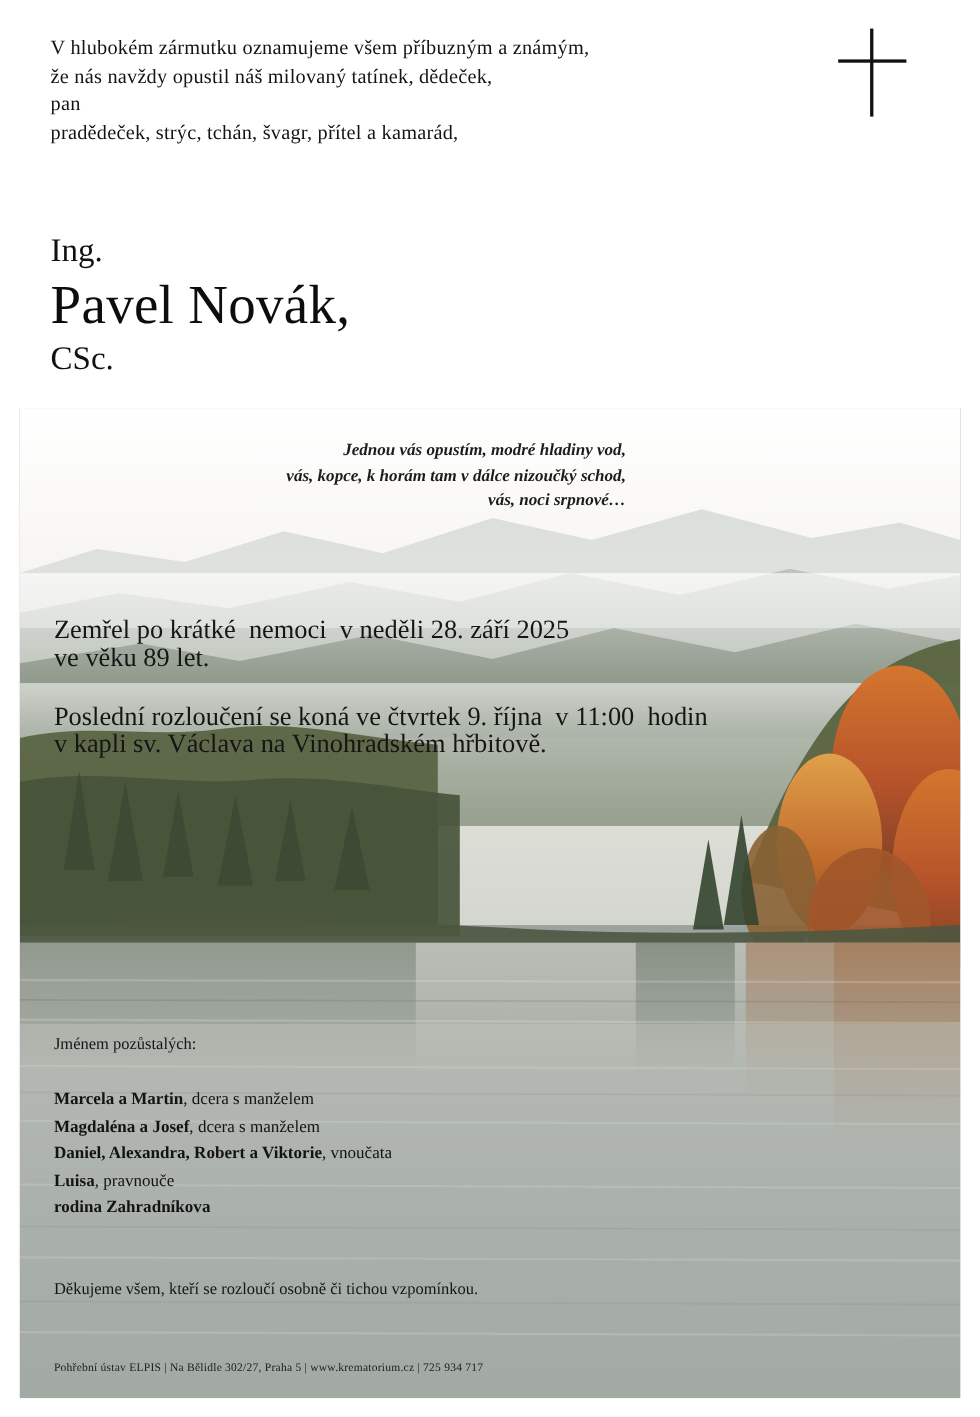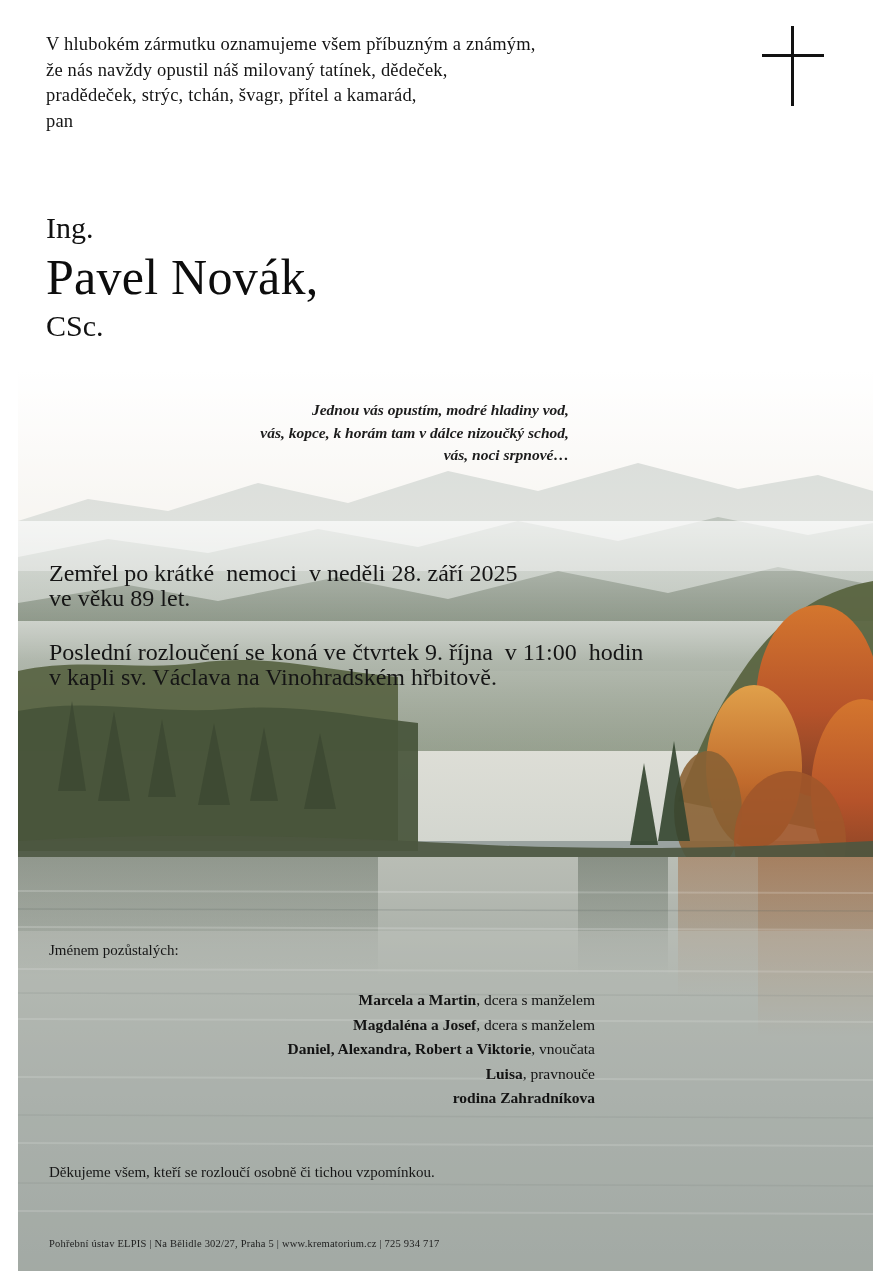--- a/index.html
+++ b/index.html
@@ -149,24 +149,23 @@
   .survivors-title {
     position: absolute;
     left: 31px;
     top: 569px;
     font-size: 15px;
     line-height: 21px;
     color: #161616;
   }
   .survivors {
     position: absolute;
-    left: 17px;
+    left: 31px;
     top: 617px;
     width: 560px;
-    text-align: right;
   }
   .survivors .row {
     font-size: 15.5px;
     line-height: 24.5px;
     color: #131313;
     white-space: pre;
   }
   .survivors .row b {
     font-weight: bold;
   }
@@ -189,22 +188,22 @@
   }
 </style>
 </head>
 <body>
 
 <div class="page">
 
   <div class="header">
     <div class="header-line">V hlubokém zármutku oznamujeme všem příbuzným a známým,</div>
     <div class="header-line">že nás navždy opustil náš milovaný tatínek, dědeček,</div>
+    <div class="header-line">pan</div>
     <div class="header-line">pradědeček, strýc, tchán, švagr, přítel a kamarád,</div>
-    <div class="header-line">pan</div>
   </div>
 
   <div class="cross">
     <div class="v"></div>
     <div class="h"></div>
   </div>
 
   <div class="nameblock">
     <div class="name-pre">Ing.</div>
     <div class="name-main">Pavel Novák,</div>

